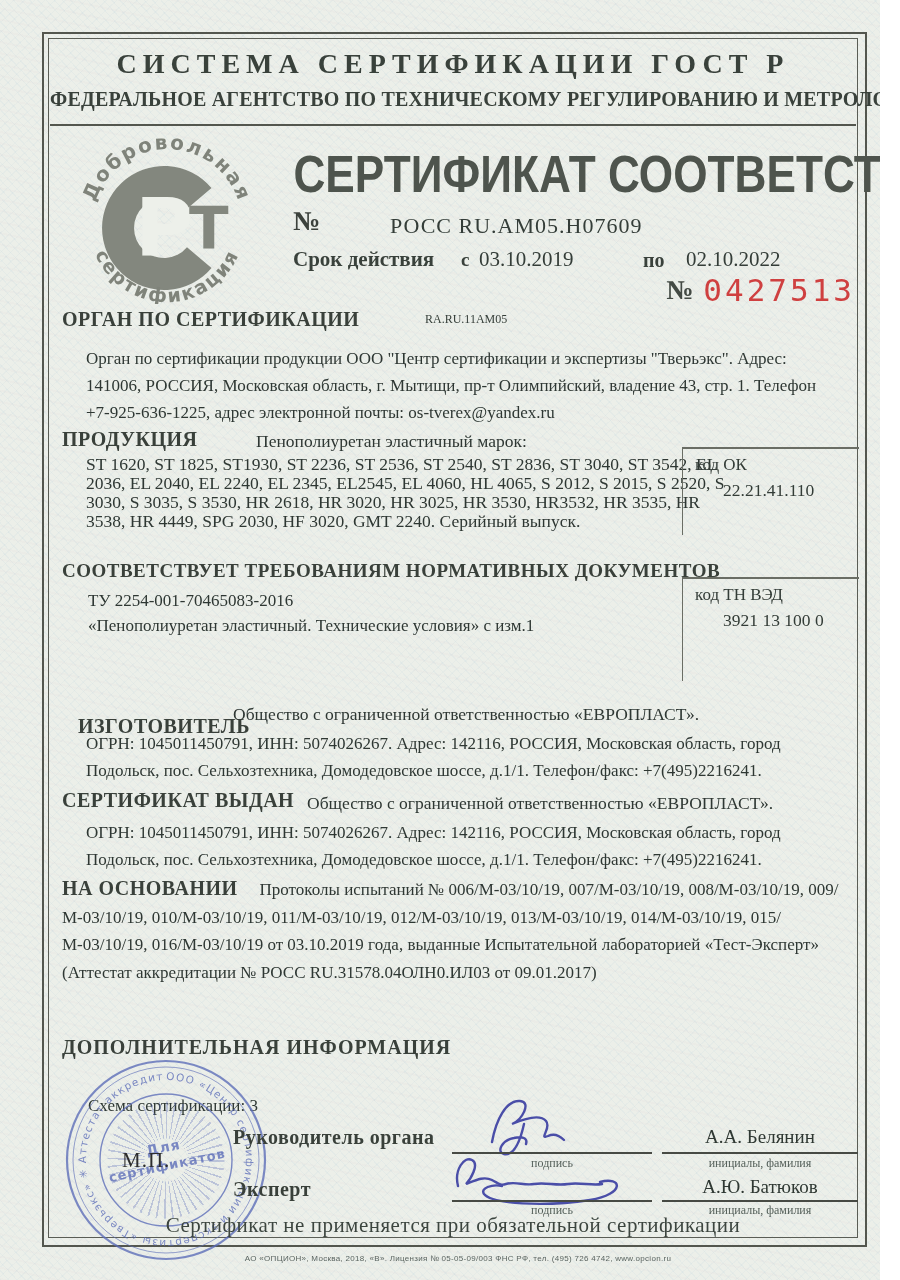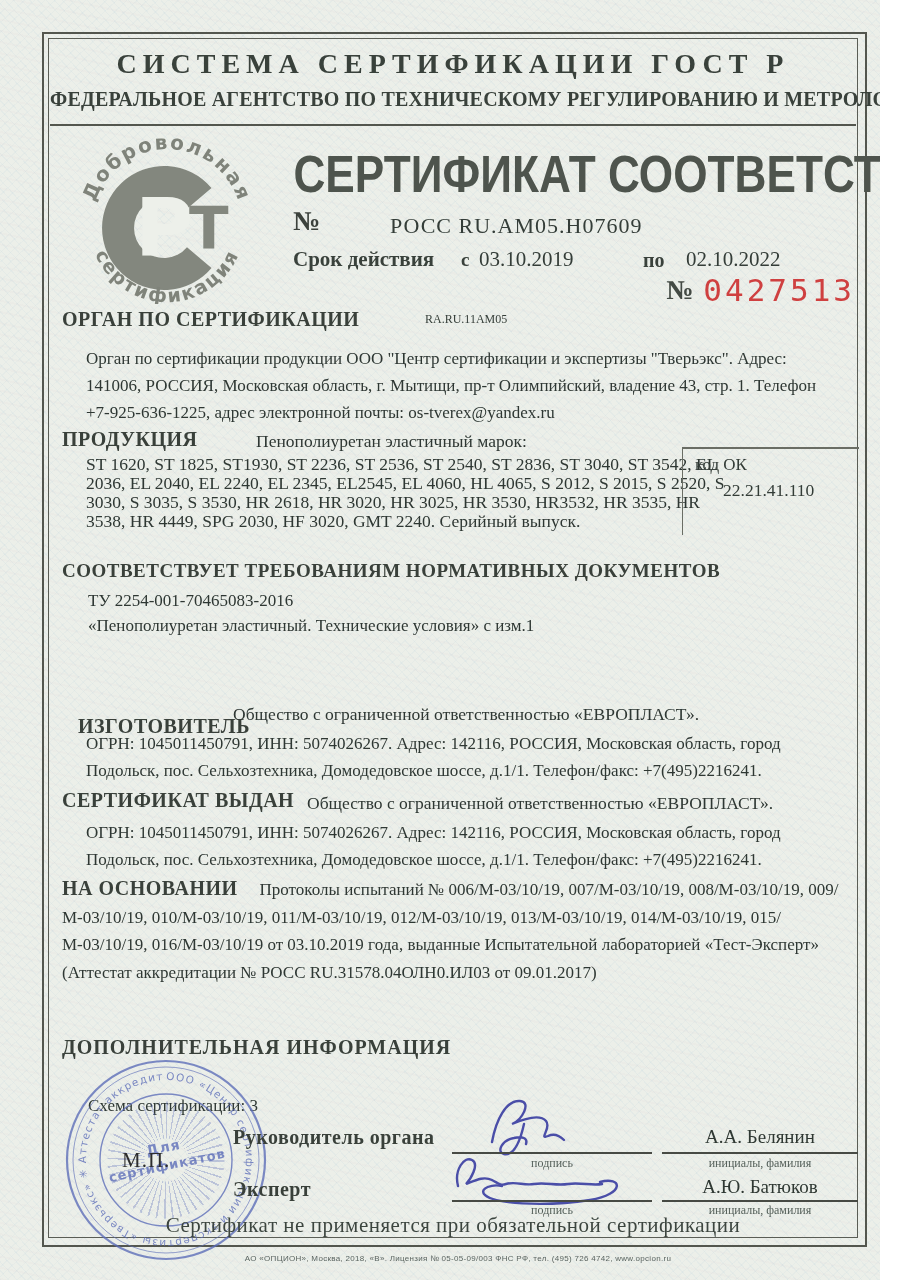--- a/index.html
+++ b/index.html
@@ -138,20 +138,24 @@
   <div class="abs prod-sub">Пенополиуретан эластичный марок:</div>
   <div class="abs prod-text">ST 1620, ST 1825, ST1930, ST 2236, ST 2536, ST 2540, ST 2836, ST 3040, ST 3542, EL 2036, EL 2040, EL 2240, EL 2345, EL2545, EL 4060, HL 4065, S 2012, S 2015, S 2520, S 3030, S 3035, S 3530, HR 2618, HR 3020, HR 3025, HR 3530, HR3532, HR 3535, HR 3538, HR 4449, SPG 2030, HF 3020, GMT 2240. Серийный выпуск.</div>
   <div class="abs code-box codeok">
     <div class="lbl">код ОК</div>
     <div class="val">22.21.41.110</div>
   </div>
 
   <div class="abs sec-h comp-h">СООТВЕТСТВУЕТ ТРЕБОВАНИЯМ НОРМАТИВНЫХ ДОКУМЕНТОВ</div>
   <div class="abs comp-l1">ТУ 2254-001-70465083-2016</div>
   <div class="abs comp-l2">«Пенополиуретан эластичный. Технические условия» с изм.1</div>
+  <div class="abs code-box codetn">
+    <div class="lbl">код ТН ВЭД</div>
+    <div class="val">3921 13 100 0</div>
+  </div>
 
   <div class="abs sec-h manu-h">ИЗГОТОВИТЕЛЬ</div>
   <div class="abs manu-name">Общество с ограниченной ответственностью «ЕВРОПЛАСТ».</div>
   <div class="abs manu-text">ОГРН: 1045011450791, ИНН: 5074026267. Адрес: 142116, РОССИЯ, Московская область, город Подольск, пос. Сельхозтехника, Домодедовское шоссе, д.1/1. Телефон/факс: +7(495)2216241.</div>
 
   <div class="abs sec-h iss-h">СЕРТИФИКАТ ВЫДАН</div>
   <div class="abs iss-name">Общество с ограниченной ответственностью «ЕВРОПЛАСТ».</div>
   <div class="abs iss-text">ОГРН: 1045011450791, ИНН: 5074026267. Адрес: 142116, РОССИЯ, Московская область, город Подольск, пос. Сельхозтехника, Домодедовское шоссе, д.1/1. Телефон/факс: +7(495)2216241.</div>
 
   <div class="abs basis-p">

